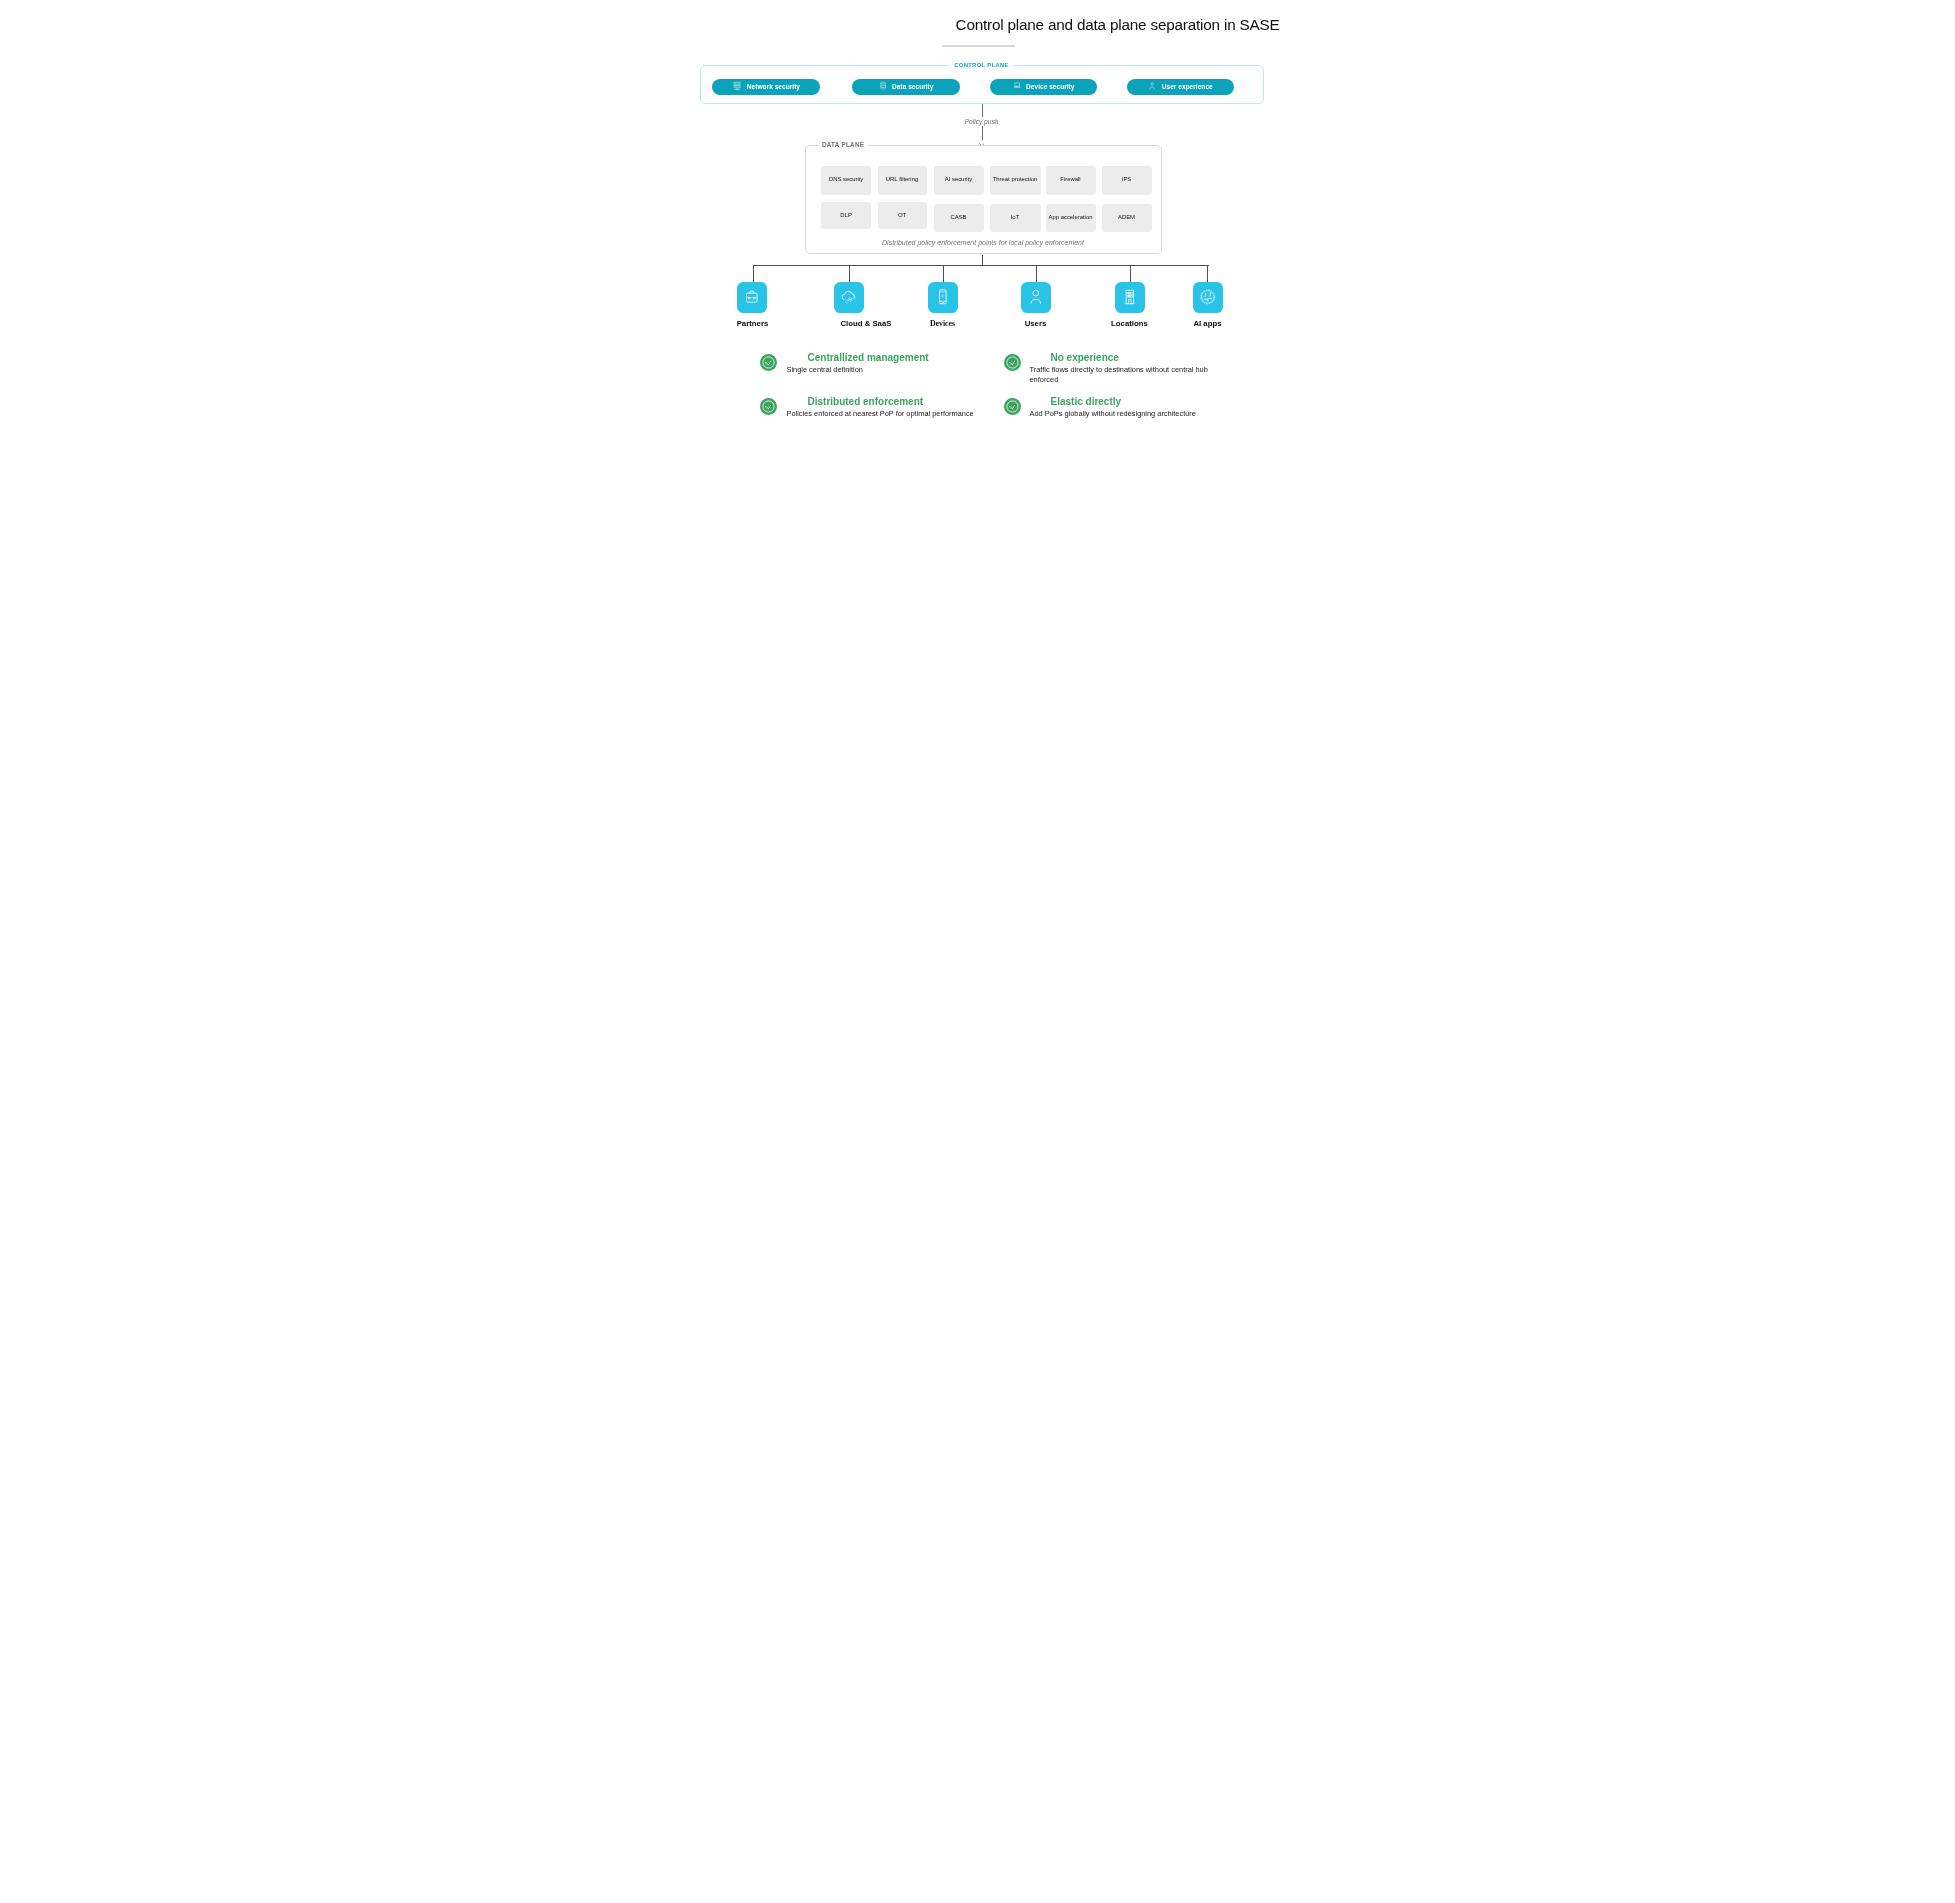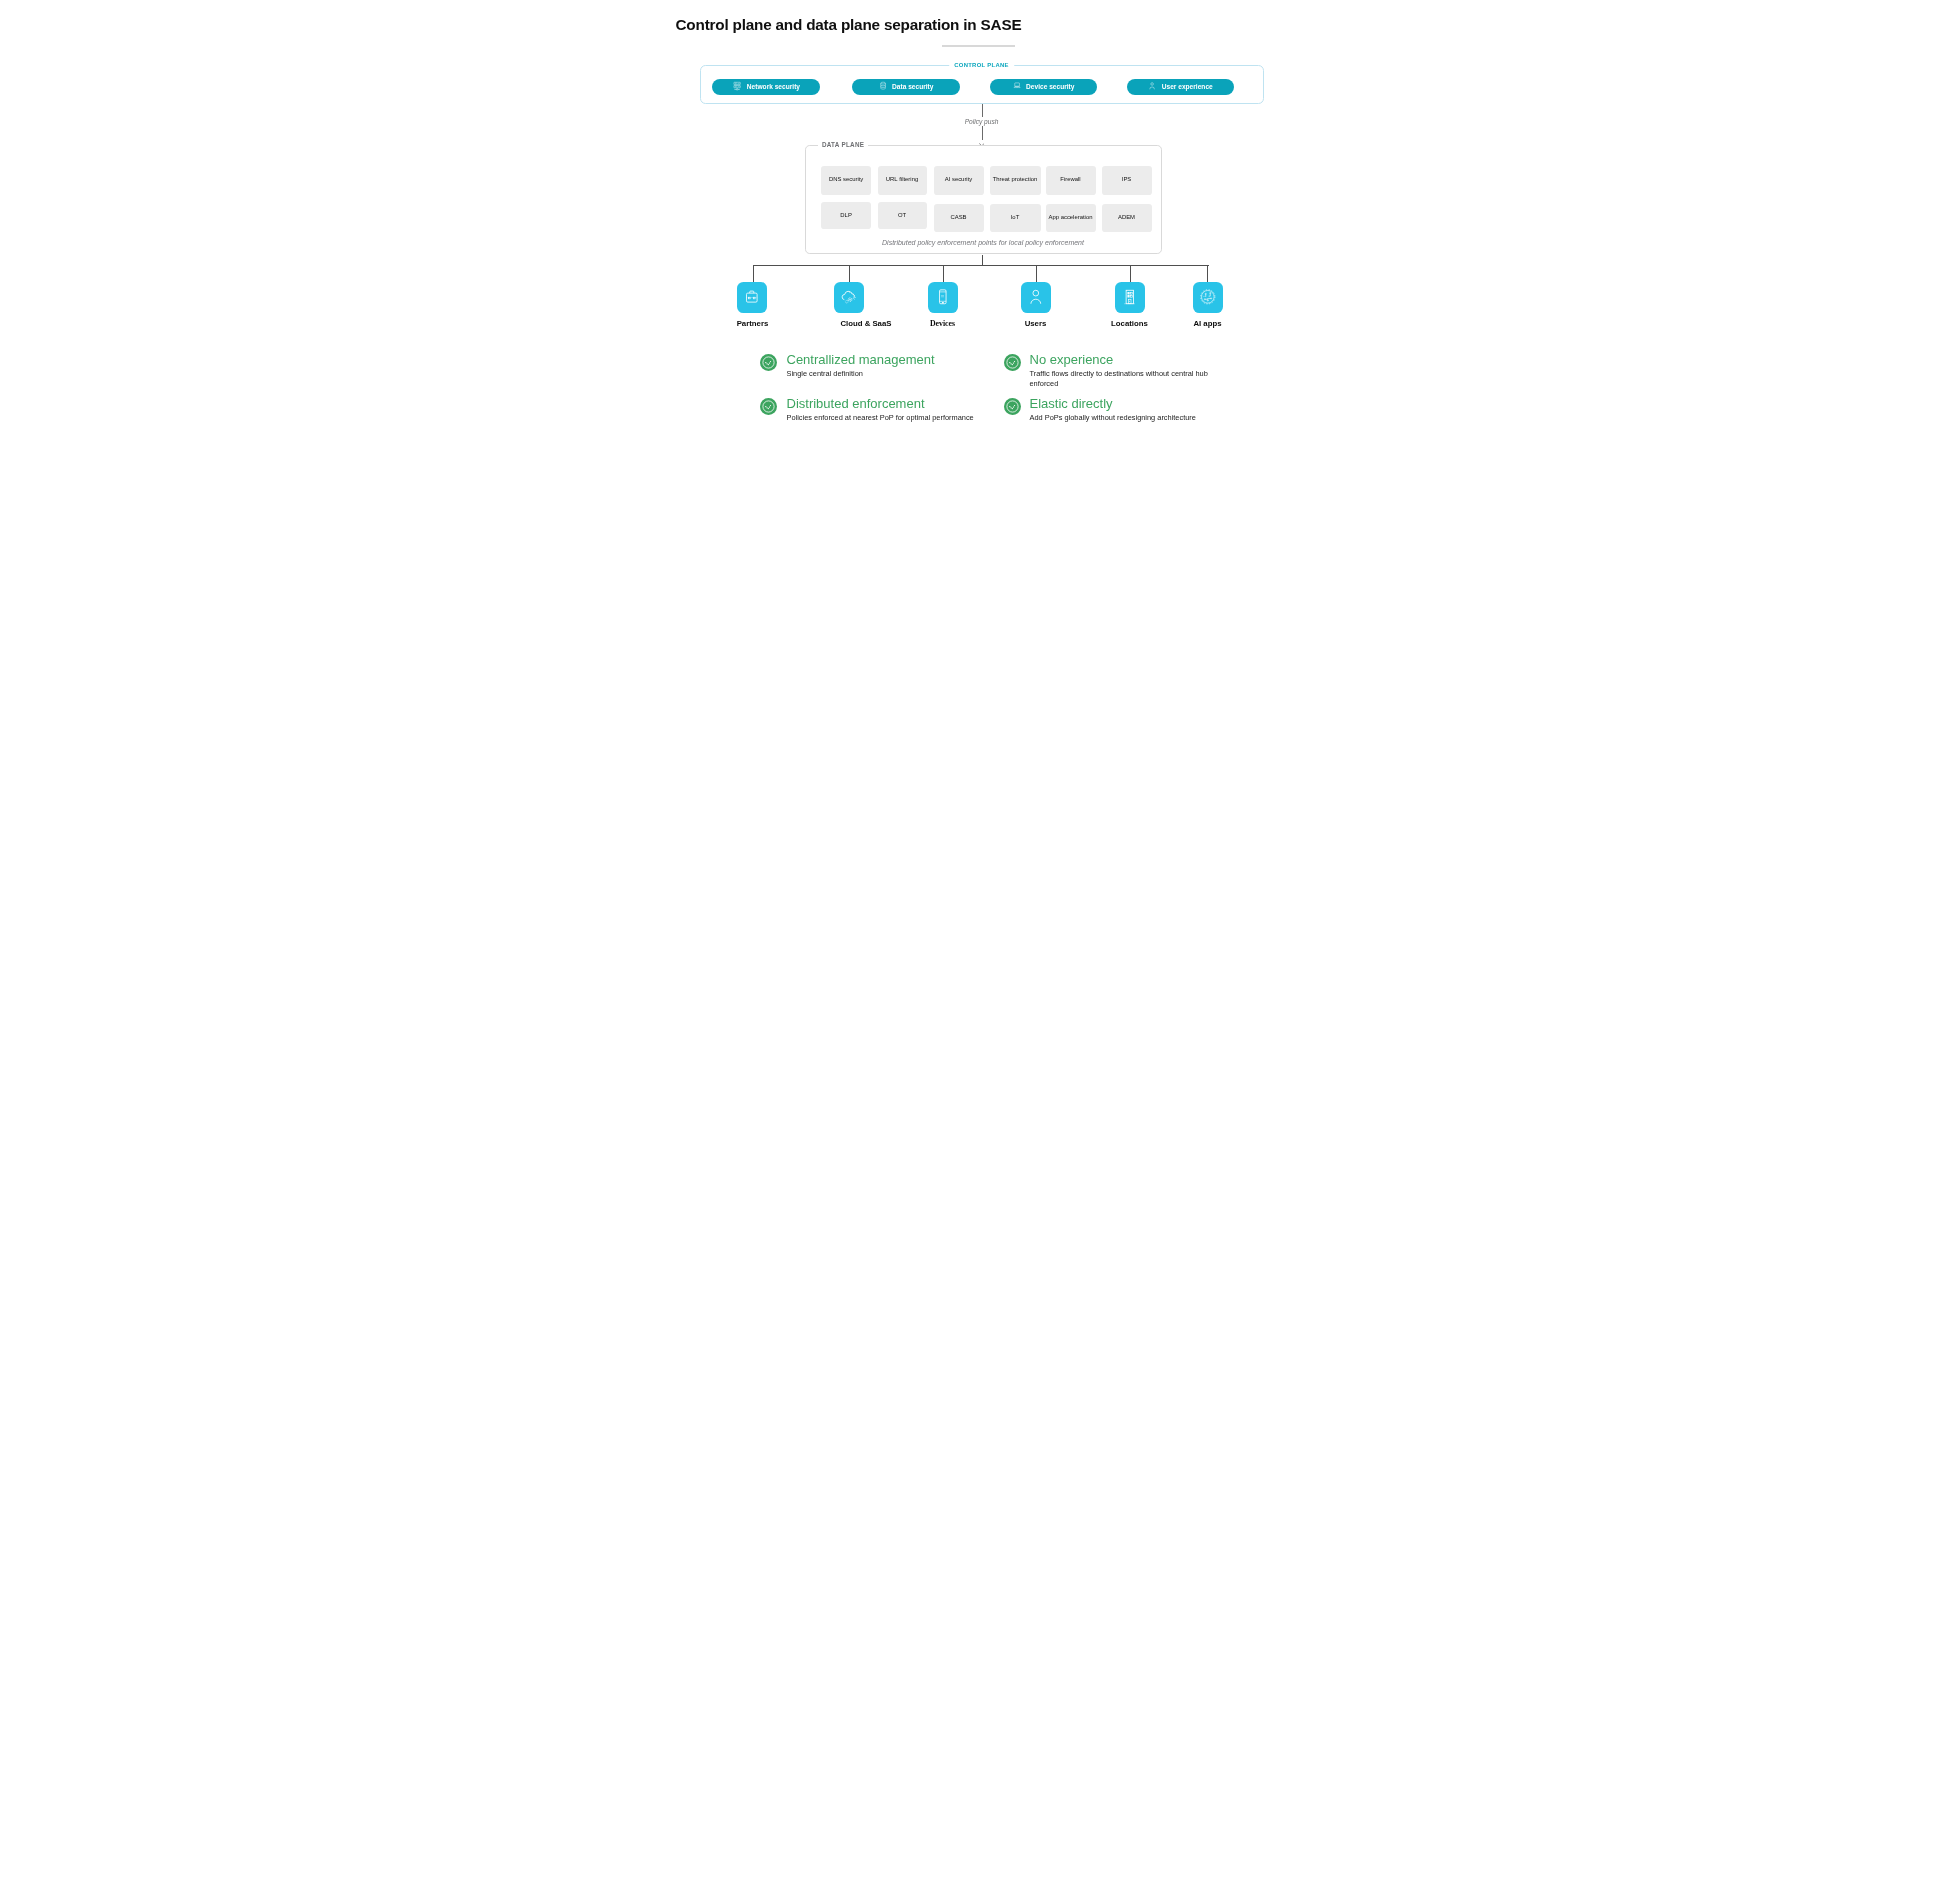--- a/index.html
+++ b/index.html
@@ -1,20 +1,20 @@
 <!DOCTYPE html>
 <html style="font-size:6.3px"><head>
 <meta charset="utf-8">
 <style>
   * { margin:0; padding:0; box-sizing:border-box; }
   body { background:#ffffff; font-family:"Liberation Sans", sans-serif; }
   .canvas { position:relative; width:604px; height:441px; margin:0 auto; background:#fff; overflow:hidden; }
 
-  .title { position:absolute; top:16.4px; left:0; width:100%; text-align:left;
-           font-size:15.3px; font-weight:700; letter-spacing:-0.2px; color:#101010; }
+  .title { position:absolute; top:16.4px; left:0; width:100%; text-align:right;
+           font-size:15.3px; font-weight:400; letter-spacing:-0.2px; color:#101010; }
   .title-underline { position:absolute; top:45px; left:266px; width:73px; height:1.6px; background:#d8d8d8; }
 
   
   .cp-box { position:absolute; left:24px; top:65px; width:564px; height:39px;
             border:0.8px solid #bfe3f1; border-radius:5.5px; background:#fff; }
   .cp-label { position:absolute; top:-4.3px; left:50%; transform:translateX(-50%);
               background:#fff; padding:0 5.5px; font-size:5.9px; font-weight:700;
               letter-spacing:0.3px; color:#0aa6bd; white-space:nowrap; }
   .pill { position:absolute; top:12.5px; height:16.4px; background:#0aa3ba; border-radius:8.2px;
           display:flex; align-items:center; justify-content:center; gap:4.3px; color:#fff; }
@@ -44,21 +44,21 @@
   
   .ep-square { position:absolute; top:282px; width:30.5px; height:30.5px; background:#29c3e8;
                border-radius:6.3px; display:flex; align-items:center; justify-content:center; }
   .ep-square svg { width:19.6px; height:19.6px; }
   .ep-label { position:absolute; top:319px; width:86px; text-align:center;
               font-size:7.8px; font-weight:700; color:#0c0c0c; }
 
   
   .benefit-icon { position:absolute; width:17px; height:17px; }
   .benefit-text { position:absolute; }
-  .benefit-title { font-size:13px; font-weight:400; color:#3ca45f; margin-bottom:2px; }
+  .benefit-title { font-size:10px; font-weight:700; color:#3ca45f; margin-bottom:2px;margin-left:21px; }
   .benefit-desc { font-size:7.4px; color:#1b1b1b; line-height:1.38; }
 
   svg .s { stroke:#fff; stroke-width:2; fill:none; }
   svg .s15 { stroke:#fff; stroke-width:1.5; fill:none; }
 </style>
 </head>
 <body>
 
 <div class="canvas">
 

